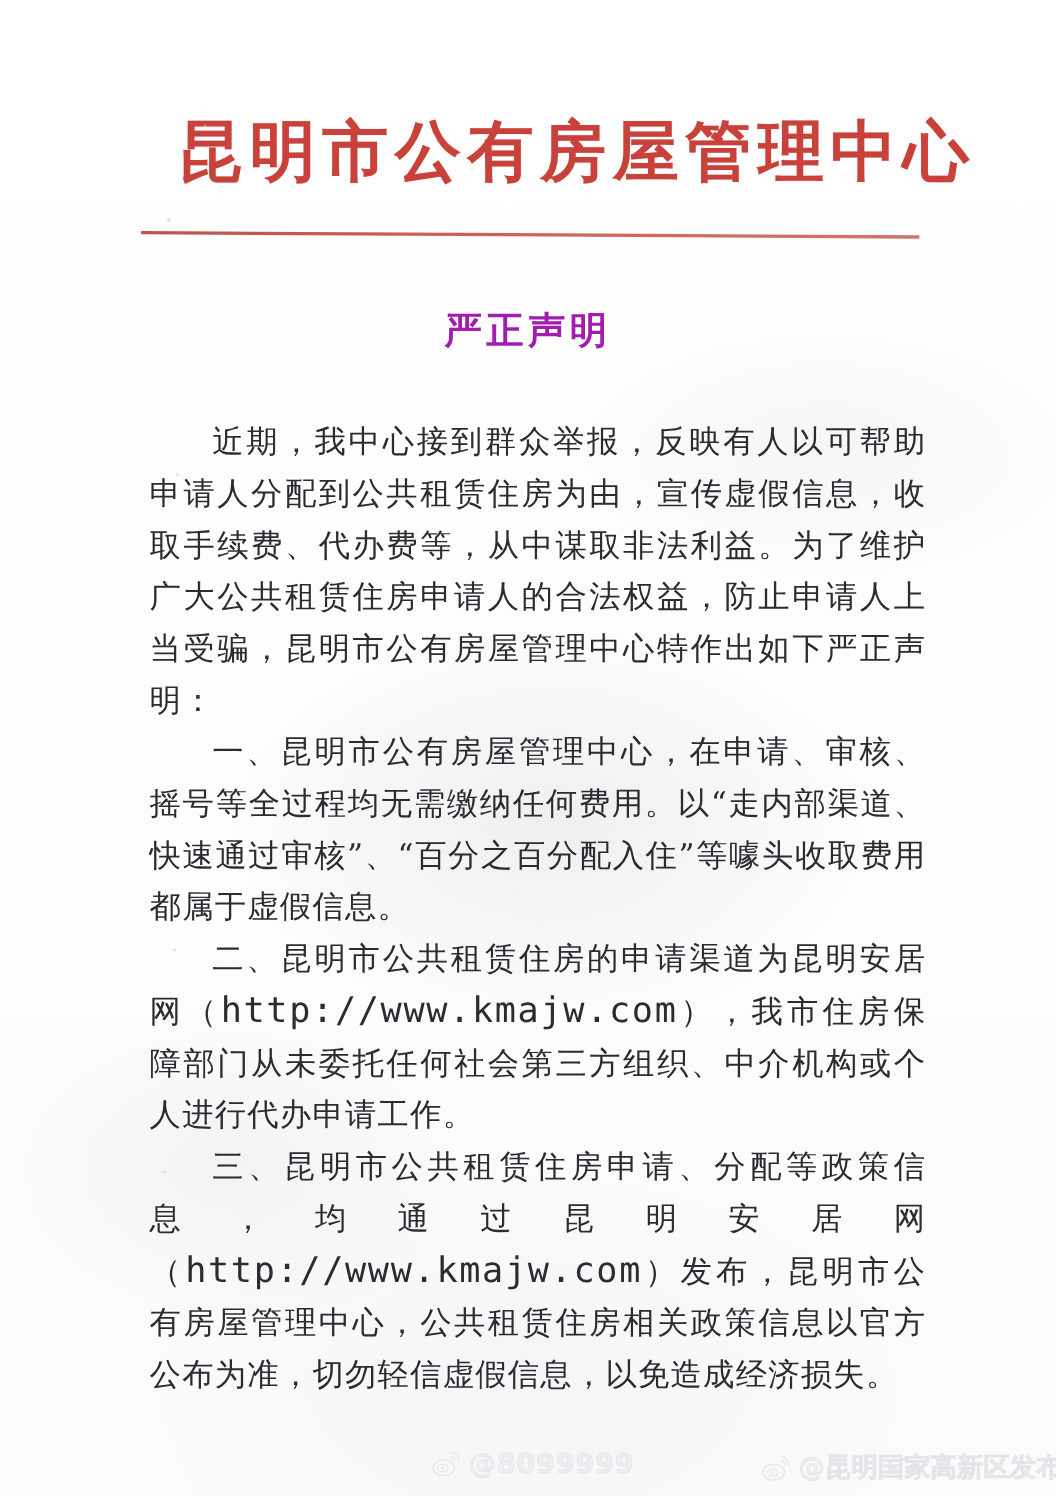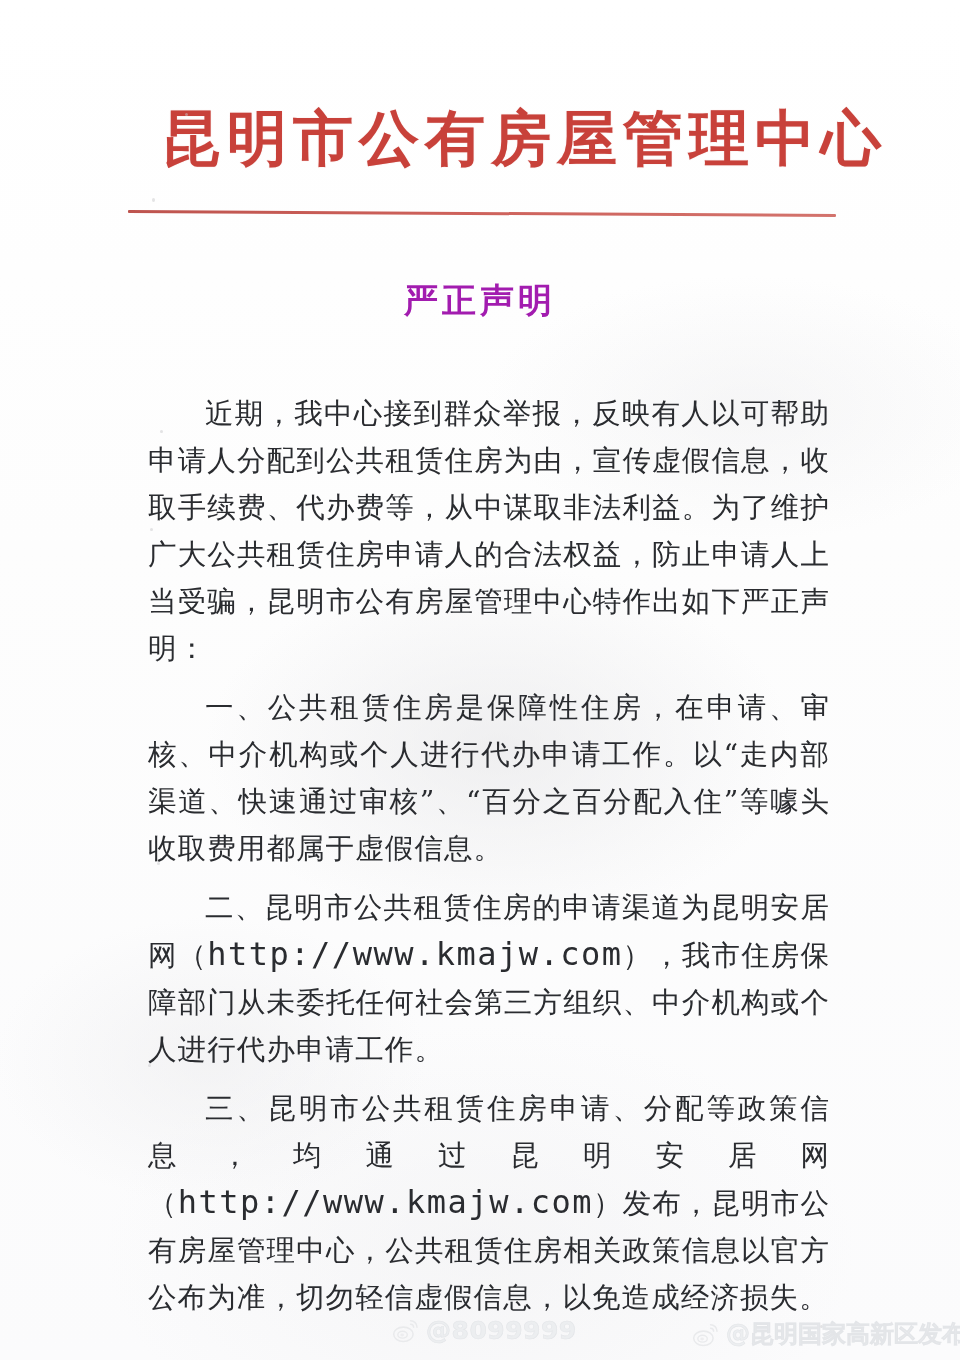--- a/index.html
+++ b/index.html
@@ -88,21 +88,21 @@
     width: 706px;
     color: #2a2c30;
     font-family: "DejaVu Serif", "Liberation Serif", serif;
     font-size: 28.5px;
     line-height: 47px;
     letter-spacing: 1.1px;
     text-align: justify;
     text-justify: inter-character;
   }
   .body-text p {
-    margin: 12px;
+    margin: 0;
     text-indent: 2em;
   }
   .url {
     font-family: "DejaVu Sans Mono", "Liberation Mono", monospace;
     font-size: 32px;
     letter-spacing: 1.5px;
   }
 
   
   .watermark {
@@ -147,21 +147,21 @@
     <div class="letterhead-title">昆明市公有房屋管理中心</div>
   </div>
   <div class="letterhead-rule"></div>
 
   <div class="doc-title">严正声明</div>
 
   <div class="body-text">
 
     <p><span>近期，我中心接到群众举报，反映有人以可帮助申请人分配到公共租赁住房为由，宣传虚假信息，收取手续费、代办费等，从中谋取非法利益。为了维护广大公共租赁住房申请人的合法权益，防止申请人上当受骗，昆明市公有房屋管理中心特作出如下严正声明：</span></p>
 
-    <p><span>一、公共租赁住房是保障性住房，在申请、审核、中介机构或个人进行代办申请工作。以“走内部渠道、快速通过审核”、“百分之百分配入住”等噱头收取费用都属于虚假信息。</span></p>
+    <p><span>一、昆明市公有房屋管理中心，在申请、审核、摇号等全过程均无需缴纳任何费用。以“走内部渠道、快速通过审核”、“百分之百分配入住”等噱头收取费用都属于虚假信息。</span></p>
 
     <p><span>二、昆明市公共租赁住房的申请渠道为昆明安居网（</span><span class="url">http://www.kmajw.com</span><span>），我市住房保障部门从未委托任何社会第三方组织、中介机构或个人进行代办申请工作。</span></p>
 
     <p><span>三、昆明市公共租赁住房申请、分配等政策信息，均通过昆明安居网（</span><span class="url">http://www.kmajw.com</span><span>）发布，昆明市公有房屋管理中心，公共租赁住房相关政策信息以官方公布为准，切勿轻信虚假信息，以免造成经济损失。</span></p>
 
   </div>
 
   <div class="speck" style="left:185px;top:113px;width:3px;height:3px;"></div>
   <div class="speck" style="left:152px;top:198px;width:3px;height:4px;"></div>
   <div class="speck" style="left:160px;top:430px;width:3px;height:3px;"></div>

